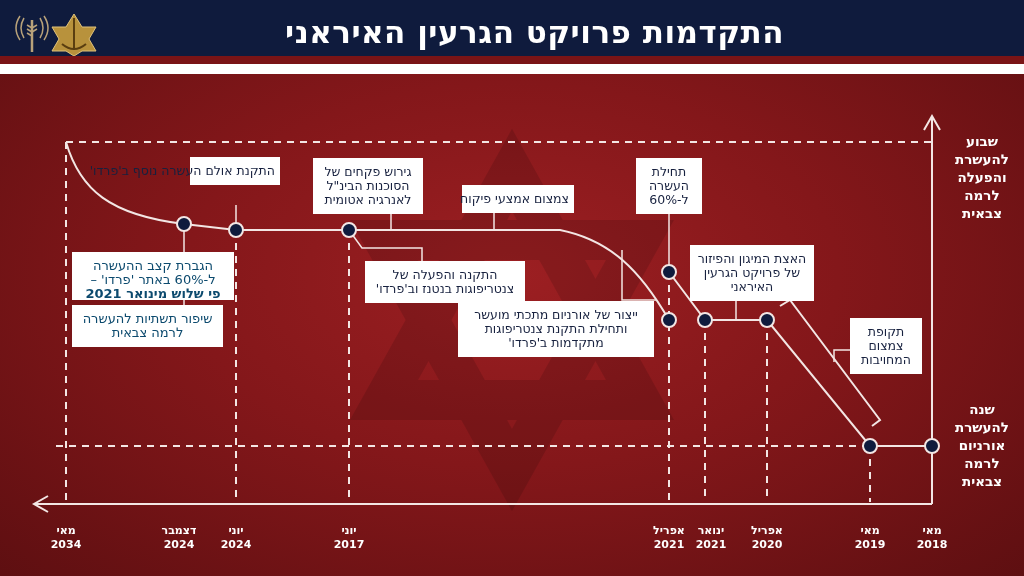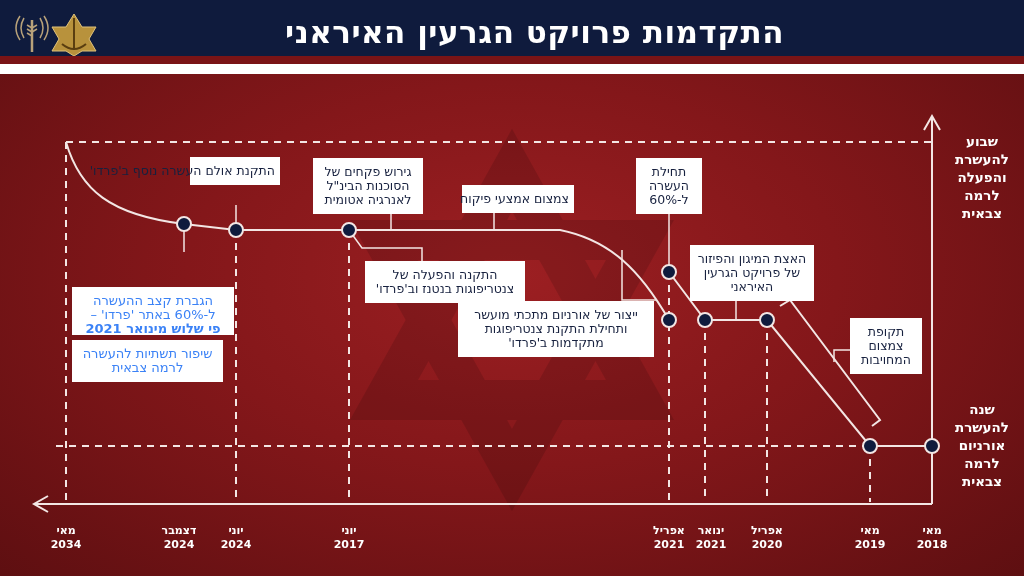--- a/index.html
+++ b/index.html
@@ -5,21 +5,21 @@
   html, body { margin:0; padding:0; }
   body { width:1024px; height:576px; overflow:hidden; position:relative; background:#7a1416; font-family:"DejaVu Sans", sans-serif; }
   .header { position:absolute; left:0; top:0; width:1024px; height:56px; background:#0f1b3d; }
   .header-stripe { position:absolute; left:0; top:64px; width:1024px; height:10px; background:#ffffff; }
   .header-title { position:absolute; right:240px; top:8px; height:48px; line-height:48px; color:#fff; font-weight:bold; font-size:31px; direction:rtl; letter-spacing:0.5px; }
   .logos { position:absolute; left:12px; top:10px; width:90px; height:46px; }
   .stage { position:absolute; left:0; top:74px; width:1024px; height:502px;
     background: radial-gradient(ellipse at 50% 40%, #9c1f22 0%, #84171a 45%, #5e0f11 100%); }
   svg.chart { position:absolute; left:0; top:0; }
   .lbl { position:absolute; background:#fff; color:#17213f; font-size:12.5px; line-height:14px; text-align:center; direction:rtl; padding:7px 5px; box-sizing:border-box; white-space:nowrap; }
-  .lbl.red { color:#3b82f6;margin-top:35px; }
+  .lbl.red { color:#0c4a6e; }
   .ylab { position:absolute; color:#fff; font-weight:bold; font-size:13.5px; line-height:18px; text-align:center; direction:rtl; width:70px; }
   .xlab { position:absolute; color:#fff; font-weight:bold; font-size:11px; line-height:14px; text-align:center; direction:rtl; width:60px; }
 </style>
 </head>
 <body>
 
 <div class="header">
   <svg class="logos" viewBox="0 0 90 46" width="90" height="46">
     <g>
       <path d="M12 8 Q6 18 12 28 M8 6 Q0 18 8 30 M28 8 Q34 18 28 28 M32 6 Q40 18 32 30" stroke="#b8a27a" stroke-width="1.5" fill="none"></path>

